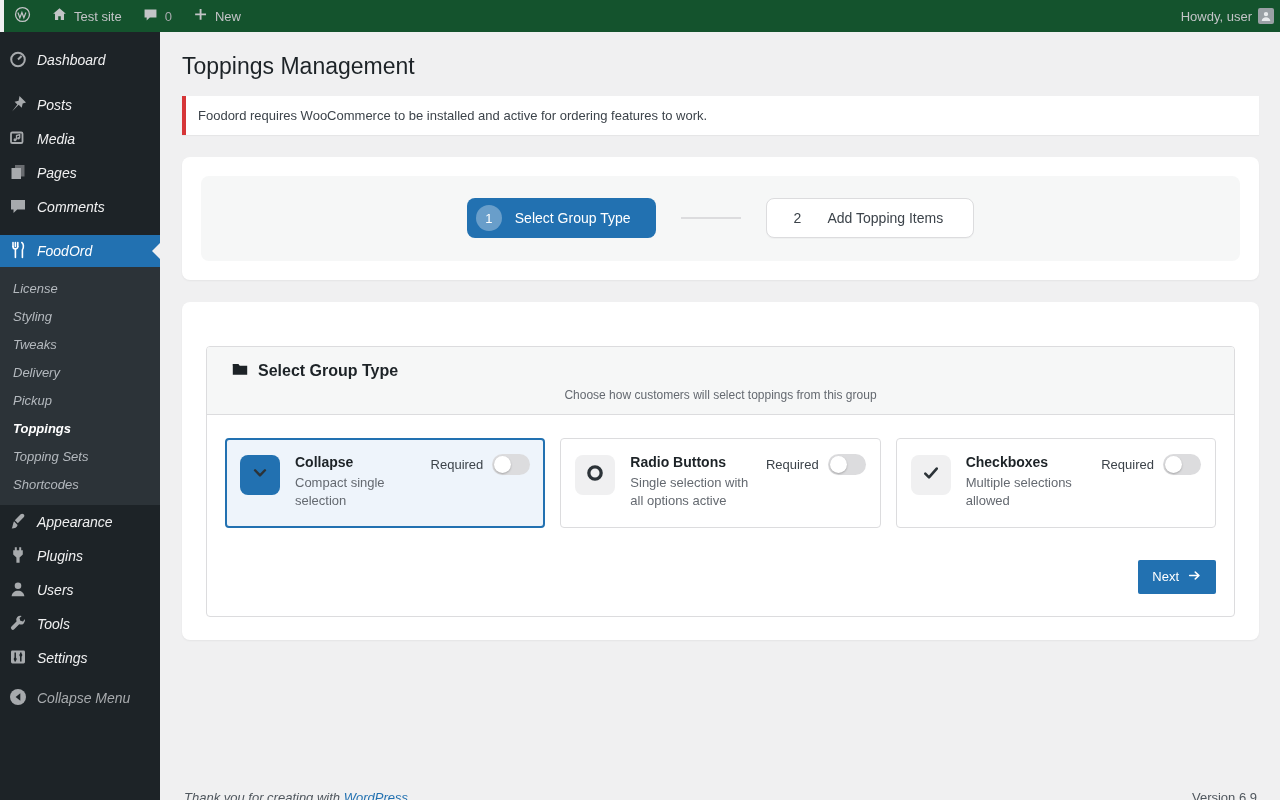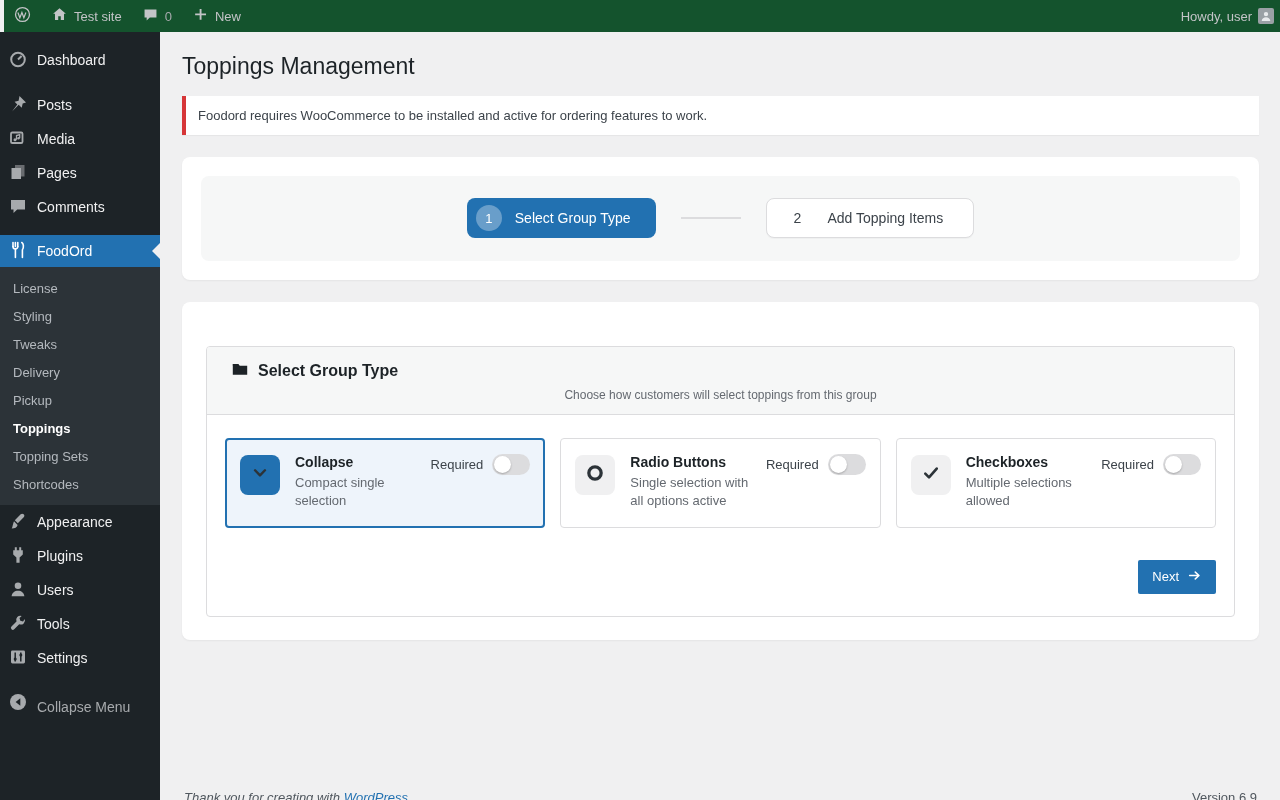--- a/index.html
+++ b/index.html
@@ -22,21 +22,21 @@
   .ab-count { color:#a7aaad; }
   .ab-avatar {
     width:16px; height:16px; border-radius:2px; background:#9aa0a5;
     display:flex; align-items:center; justify-content:center; overflow:hidden;
   }
   .ab-avatar svg { width:14px; height:14px; color:#e8eaec; }
 
   
   .sidebar {
     position:fixed; top:32px; left:0; width:160px; height:768px;
-    background:#1d2327; color:#f0f0f1; font-size:14px;
+    background:#1d2327; color:#f0f0f1; font-size:14px;font-style:italic;
   }
   .menu-sep { height:11px; }
   .mi {
     height:34px; display:flex; align-items:center; gap:9px;
     padding:0 8px; cursor:pointer; color:#f0f0f1;
   }
   .mi svg { width:20px; height:20px; color:#a7aaad; flex:none; }
   .mi.active-parent {
     background:#2271b1; color:#fff; position:relative; height:32px;
   }
@@ -44,21 +44,21 @@
   .mi.active-parent::after {
     content:""; position:absolute; right:0; top:50%; margin-top:-8px;
     border:8px solid transparent; border-right-color:#f0f0f1;
   }
   .submenu { background:#2c3338; padding:7px 0; }
   .smi {
     height:28px; display:flex; align-items:center;
     padding-left:13px; font-size:13px; color:#b4b9be; cursor:pointer;
   }
   .smi.active { color:#fff; font-weight:bold; }
-  .collapse-item { margin-top:6px; color:#a7aaad;align-items:flex-end; }
+  .collapse-item { margin-top:6px; color:#a7aaad; }
   .collapse-item svg { color:#a7aaad; }
 
   
   .content { margin-left:160px; padding:52px 21px 0 22px; }
   h1.page-title { font-size:23px; font-weight:400; color:#1d2327; line-height:1.3; }
 
   .notice {
     margin-top:14px; background:#fff; border-left:4px solid #d63638;
     box-shadow:0 1px 1px rgba(0,0,0,.04);
     padding:12px 12px; font-size:13px; color:#3c434a;

